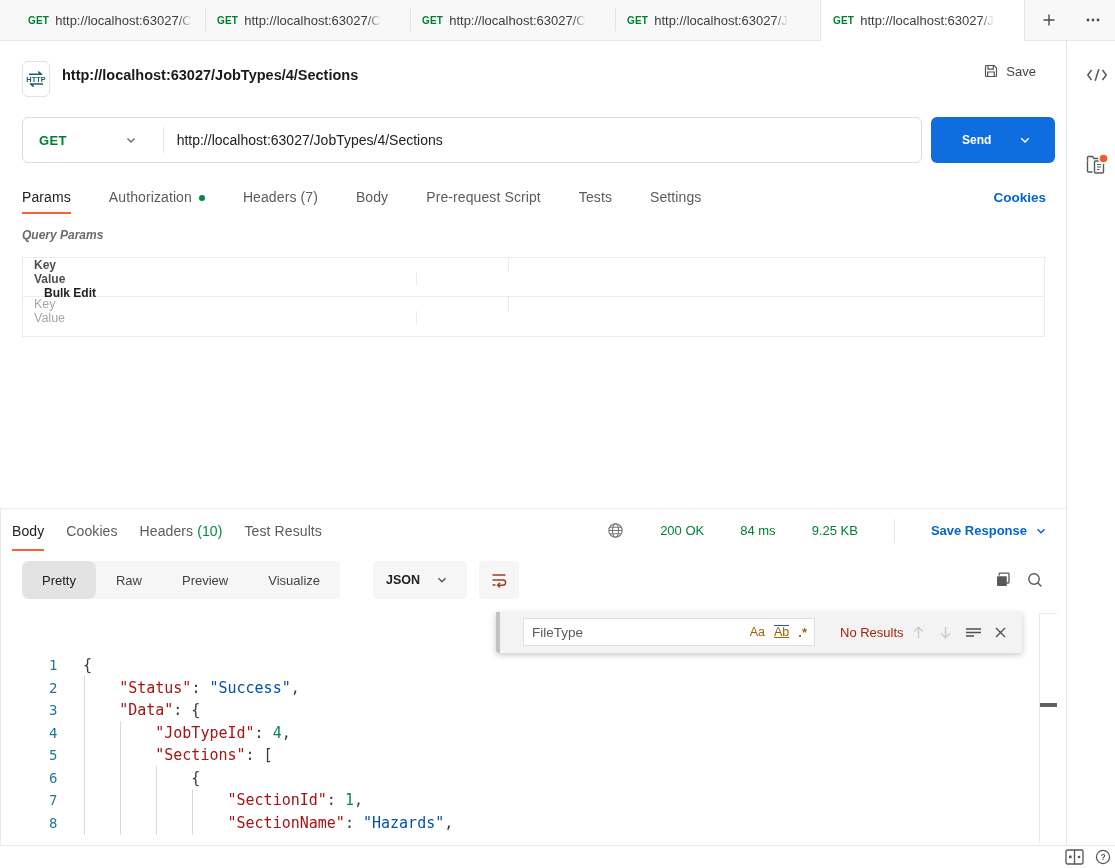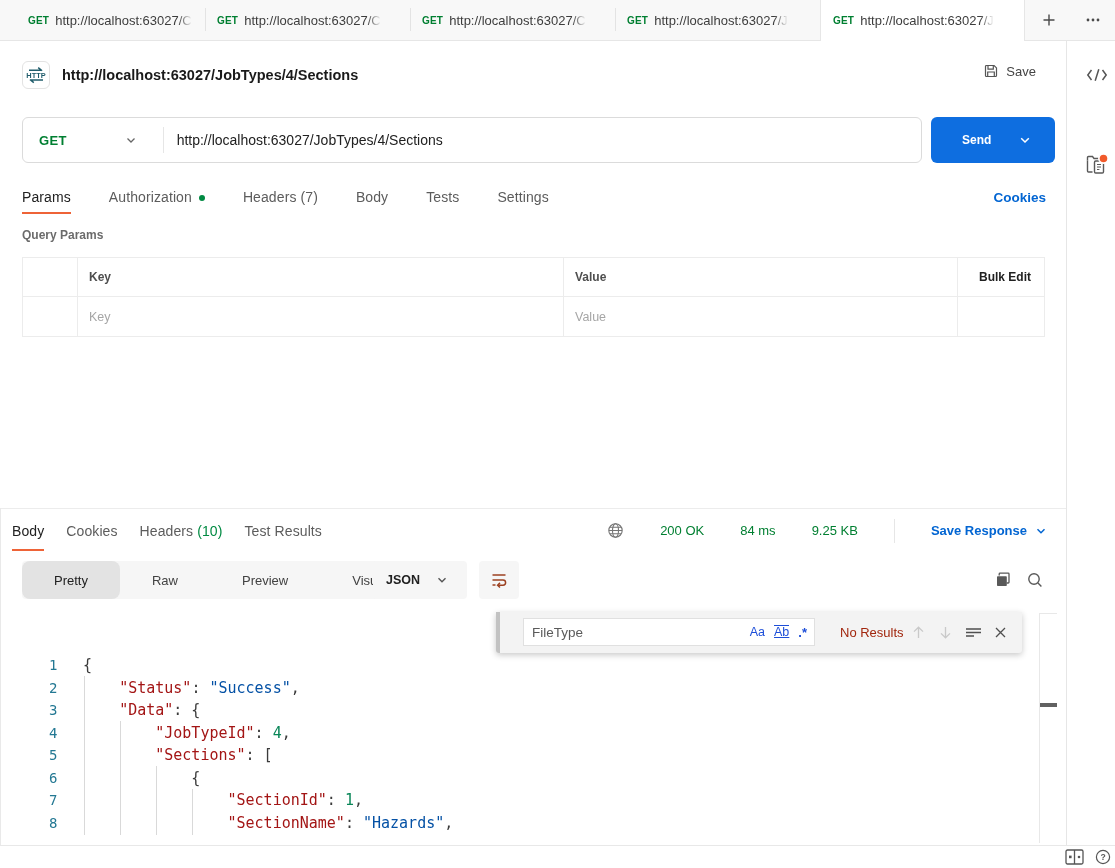--- a/index.html
+++ b/index.html
@@ -16,21 +16,21 @@
   .tab.active::before { display:none; }
   .tab-method { font-size:10px; font-weight:700; color:#007F31; letter-spacing:.2px; margin-right:6px; flex:none; }
   .tab-url { font-size:13px; color:#3D3D3D; white-space:nowrap; overflow:hidden; flex:0 1 auto;
              -webkit-mask-image:linear-gradient(to right,#000 calc(100% - 14px),transparent);
              mask-image:linear-gradient(to right,#000 calc(100% - 14px),transparent); }
   .tabbar-actions { flex:1; display:flex; align-items:center; justify-content:flex-end; padding-right:14px; gap:28px; }
   .icon-btn { color:#4A4A4A; display:flex; align-items:center; justify-content:center; cursor:pointer; }
 
   
   .req-header { left:0; top:41px; width:1066px; height:67px; }
-  .http-badge { position:absolute; left:22px; top:20px; width:28px; height:28px; border:1px solid #E3E3E3; border-radius:6px; background:#fff; display:flex; align-items:center; justify-content:center; }
+  .http-badge { position:absolute; left:22px; top:20px; width:28px; height:36px; border:1px solid #E3E3E3; border-radius:6px; background:#fff; display:flex; align-items:center; justify-content:center; }
   .req-title { position:absolute; left:62px; top:26px; font-size:14.5px; font-weight:700; color:#1A1A1A; }
   .save-btn { position:absolute; right:30px; top:22px; display:flex; align-items:center; gap:7px; color:#444; font-size:13px; cursor:pointer; }
 
   
   .url-box { left:22px; top:117px; width:900px; height:46px; border:1px solid #DBDBDB; border-radius:6px; background:#fff; display:flex; align-items:center; }
   .method-label { font-size:13px; font-weight:700; color:#007F31; margin-left:16px; letter-spacing:.3px; }
   .method-caret { margin-left:58px; color:#666; }
   .url-sep { width:1px; height:26px; background:#E6E6E6; margin-left:26px; }
   .url-text { font-size:14px; color:#212121; margin-left:13px; }
   .send-btn { left:931px; top:117px; width:124px; height:46px; background:#0E6EE0; border-radius:6px; display:flex; align-items:center; color:#fff; cursor:pointer; }
@@ -39,23 +39,23 @@
 
   
   .req-tabs { left:0px; top:180px; width:1066px; height:34px; display:flex; align-items:flex-end; padding-left:22px; }
   .rtab { font-size:14px; letter-spacing:0.1px; color:#5C5C5C; margin-right:38px; height:34px; display:flex; align-items:center; position:relative; cursor:pointer; white-space:nowrap; }
   .rtab.active { color:#212121; }
   .rtab.active::after { content:""; position:absolute; left:0; right:0; bottom:0; height:2px; background:#EE6337; }
   .auth-dot { width:6px; height:6px; border-radius:50%; background:#018A42; margin-left:7px; margin-top:1px; }
   .cookies-link { position:absolute; right:20px; top:0; height:34px; display:flex; align-items:center; font-size:13.5px; font-weight:700; color:#0265D2; cursor:pointer; }
 
   
-  .qp-title { left:22px; top:228px; font-size:12px; font-weight:700; color:#6B6B6B; }
+  .qp-title { left:22px; top:228px; font-size:12px; font-weight:700; color:#6B6B6B;font-style:italic; }
   .qp-table { left:22px; top:257px; width:1023px; border:1px solid #ECECEC; }
-  .qp-row { display:flex; height:39px; }
+  .qp-row { display:flex; height:39px;flex-direction:column; }
   .qp-row.head { height:39px; border-bottom:1px solid #ECECEC; }
   .qp-cell { border-right:1px solid #ECECEC; display:flex; align-items:center; padding-left:11px; }
   .qp-cell:last-child { border-right:none; }
   .c0 { width:55px; }
   .c1 { width:486px; }
   .c2 { width:394px; }
   .c3 { width:86px; justify-content:flex-end; padding-right:13px; }
   .head .qp-cell { font-size:12px; font-weight:700; color:#4F4F4F; }
   .head .c3 { color:#212121; }
   .qp-ph { font-size:12.5px; color:#A6A6A6; }
@@ -69,21 +69,21 @@
   .resp-tab.active { color:#212121; }
   .resp-tab.active::after { content:""; position:absolute; left:0; right:0; bottom:1px; height:2px; background:#EE6337; }
   .resp-count { color:#018A42; }
   .resp-meta { position:absolute; right:19px; top:0; height:43px; display:flex; align-items:center; gap:36px; }
   .meta-green { font-size:13px; color:#007F31; }
   .meta-sep { width:1px; height:24px; background:#E6E6E6; }
   .save-resp { display:flex; align-items:center; gap:8px; font-size:13px; font-weight:700; color:#0265D2; cursor:pointer; }
 
   
   .view-group { left:22px; top:561px; height:38px; background:#F6F6F6; border-radius:4px; display:flex; }
-  .vseg { padding:0 32px; display:flex; align-items:center; font-size:13px; color:#424242; cursor:pointer; border-radius:8px; }
+  .vseg { padding:0 20px; display:flex; align-items:center; font-size:13px; color:#424242; cursor:pointer; border-radius:8px; }
   .vseg.active { background:#E3E3E3; color:#212121; }
   .fmt-box { left:373px; top:561px; width:94px; height:38px; background:#F6F6F6; border-radius:4px; display:flex; align-items:center; cursor:pointer; }
   .fmt-label { font-size:12.5px; font-weight:700; color:#212121; margin-left:13px; }
   .fmt-caret { margin-left:16px; color:#555; display:flex; }
   .wrap-btn { left:479px; top:561px; width:40px; height:38px; background:#F6F6F6; border-radius:4px; display:flex; align-items:center; justify-content:center; cursor:pointer; }
   .resp-actions { position:absolute; right:71px; top:561px; height:38px; display:flex; align-items:center; gap:14px; }
 
   
   .code-area { left:1px; top:605px; width:1038px; height:238px; overflow:hidden; background:#fff; }
   .code-lines { position:absolute; left:0; top:49px; font-family:"DejaVu Sans Mono","Liberation Mono",monospace; font-size:15px; line-height:22.5px; }
@@ -101,21 +101,21 @@
   .g4 { left:192px; top:789px; height:46px; }
   .ruler-v { left:1039px; top:613px; width:1px; height:230px; background:#E8E8E8; }
   .ruler-h { left:1039px; top:613px; width:18px; height:1px; background:#E8E8E8; }
   .ruler-cursor { left:1040px; top:703px; width:17px; height:4px; background:#616161; }
 
   
   .find-widget { left:496px; top:612px; width:526px; height:41px; background:#F3F3F3; box-shadow:0 2px 6px rgba(0,0,0,0.22); border-radius:0 0 3px 3px; display:flex; align-items:center;text-decoration:underline; }
   .find-sash { position:absolute; left:0; top:0; bottom:0; width:4px; background:#C2C2C2; border-radius:0 0 0 3px; }
   .find-input { position:absolute; left:27px; top:6px; width:292px; height:28px; background:#fff; border:1px solid #E0E0E0; display:flex; align-items:center; }
   .find-query { font-size:13.5px; color:#5A5A5A; margin-left:8px; flex:1; }
-  .find-opts { display:flex; gap:9px; margin-right:7px; color:#1d4ed8; font-size:12.5px; }
+  .find-opts { display:flex; gap:9px; margin-right:7px; color:#a16207; font-size:12.5px; }
   .opt-ww { text-decoration:underline; border-top:1px solid #1d4ed8; line-height:13px; }
   .opt-rx { letter-spacing:0; font-weight:700; font-size:13px; }
   .find-results { position:absolute; left:344px; font-size:13px; color:#A1260D; }
   .find-nav { position:absolute; right:14px; display:flex; align-items:center; gap:10px; }
 
   svg { display:block; }
 </style>
 </head>
 <body>
 
@@ -194,20 +194,21 @@
 </div>
 
 <div class="abs req-tabs">
   <span class="rtab active">Params</span>
   <span class="rtab">
       <span>Authorization</span>
       <span class="auth-dot"></span>
     </span>
   <span class="rtab">Headers (7)</span>
   <span class="rtab">Body</span>
+  <span class="rtab">Pre-request Script</span>
   <span class="rtab">Tests</span>
   <span class="rtab">Settings</span>
   <span class="cookies-link">Cookies</span>
 </div>
 
 <div class="abs qp-title">Query Params</div>
 <div class="abs qp-table">
   <div class="qp-row head">
     <div class="qp-cell c0"></div>
     <div class="qp-cell c1">Key</div>

